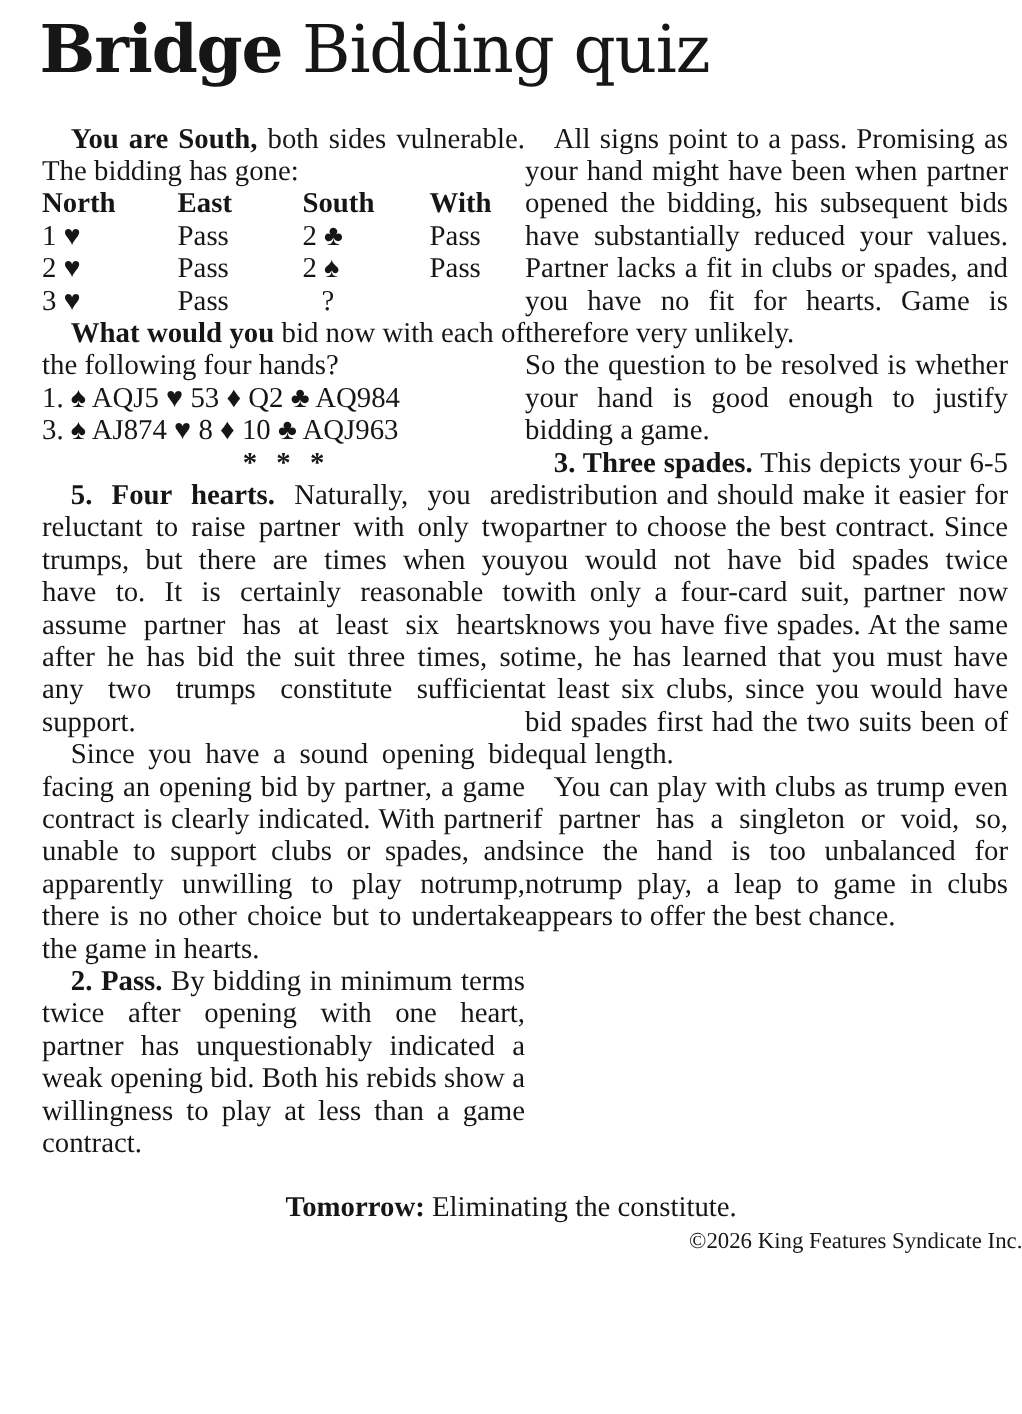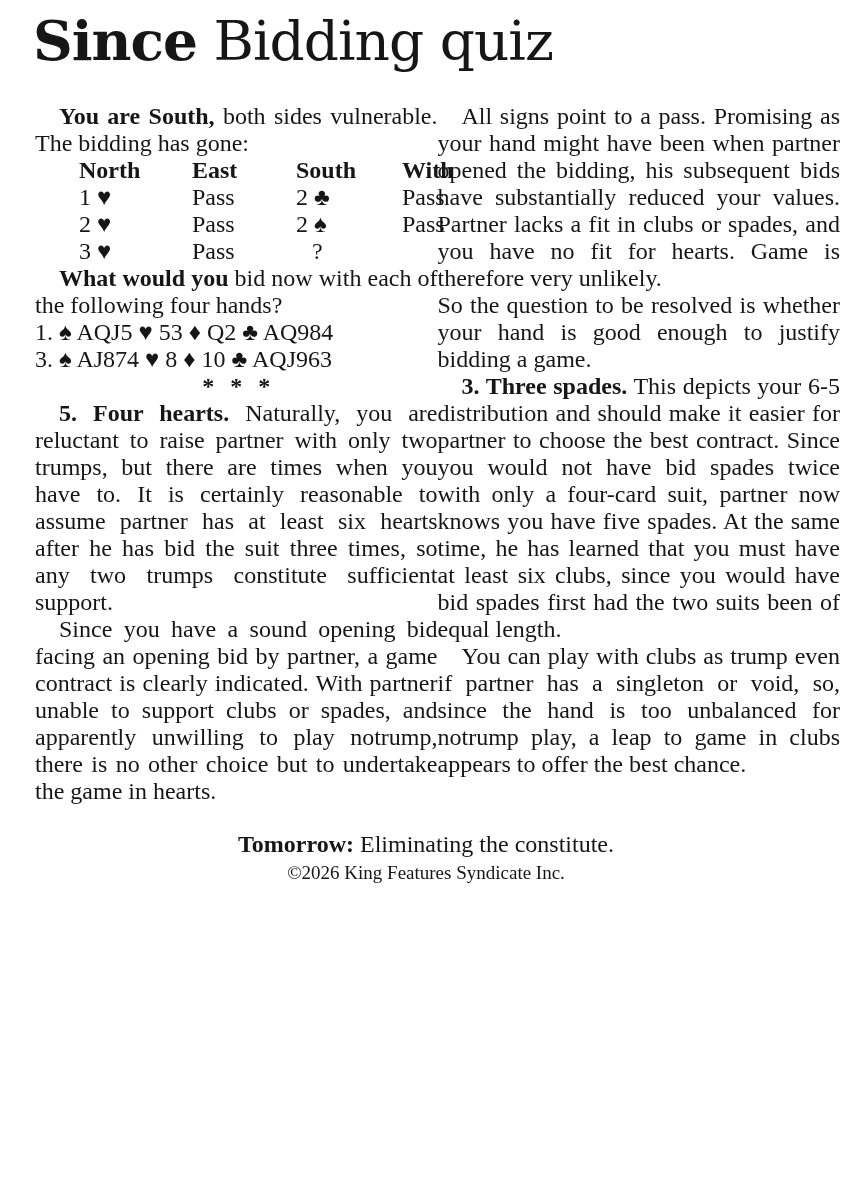--- a/index.html
+++ b/index.html
@@ -25,44 +25,43 @@
     font-size: 24px; line-height: 27px;
     text-align: justify;
   }
   p.para { margin: 0; }
   p.indent { text-indent: 24px; }
   .lead { font-weight: bold; }
   .bid-table {
     display: grid;
     grid-template-columns: 113px 104px 106px auto;
     text-align: left;
-    margin-left: 44px;
   }
   .bid-cell { line-height: 27px; white-space: nowrap; }
   .bid-head { font-weight: bold; }
   .q-cell { padding-left: 16px; }
   .hand { margin: 0; text-align: left; white-space: nowrap; line-height: 27px; }
   .divider {
     text-align: center; font-weight: bold;
     word-spacing: 10px; line-height: 27px; text-indent: 0;
   }
   .footer-line {
     text-align: center; margin: 26px 0 0 0;
     font-size: 24px; line-height: 27px;
   }
   .copyright {
-    text-align: center; margin: 4px 0 0 0;
+    text-align: right; margin: 4px 0 0 0;
     font-size: 19px; line-height: 22px;
   }
 </style>
 </head>
 <body>
 
 <header class="masthead">
-  <span class="brand">Since</span><span class="title-rest"> Bidding quiz</span>
+  <span class="brand">Bridge</span><span class="title-rest"> Bidding quiz</span>
 </header>
 
 <main class="columns">
 
   <section class="col">
 
     <p class="para indent"><span class="lead">You are South,</span><span> both sides vulnerable. The bidding has gone:</span></p>
 
     <div class="bid-table">
       <div class="bid-cell bid-head">North</div>
@@ -90,20 +89,21 @@
 
     <p class="hand">1. ♠ AQJ5 ♥ 53 ♦ Q2 ♣ AQ984</p>
     <p class="hand">3. ♠ AJ874 ♥ 8 ♦ 10 ♣ AQJ963</p>
 
     <p class="para divider">* * *</p>
 
     <p class="para indent"><span class="lead">5. Four hearts.</span><span> Naturally, you are reluctant to raise partner with only two trumps, but there are times when you have to. It is certainly reasonable to assume partner has at least six hearts after he has bid the suit three times, so any two trumps constitute sufficient support.</span></p>
 
     <p class="para indent">Since you have a sound opening bid facing an opening bid by partner, a game contract is clearly indicated. With partner unable to support clubs or spades, and apparently unwilling to play notrump, there is no other choice but to undertake the game in hearts.</p>
 
+    <p class="para indent"><span class="lead">2. Pass.</span><span> By bidding in minimum terms twice after opening with one heart, partner has unquestionably indicated a weak opening bid. Both his rebids show a willingness to play at less than a game contract.</span></p>
 
   </section>
 
   <section class="col">
 
     <p class="para indent">All signs point to a pass. Promising as your hand might have been when partner opened the bidding, his subsequent bids have substantially reduced your values. Partner lacks a fit in clubs or spades, and you have no fit for hearts. Game is therefore very unlikely.</p>
 
     <p class="para">So the question to be resolved is whether your hand is good enough to justify bidding a game.</p>
 
     <p class="para indent"><span class="lead">3. Three spades.</span><span> This depicts your 6-5 distribution and should make it easier for partner to choose the best contract. Since you would not have bid spades twice with only a four-card suit, partner now knows you have five spades. At the same time, he has learned that you must have at least six clubs, since you would have bid spades first had the two suits been of equal length.</span></p>

